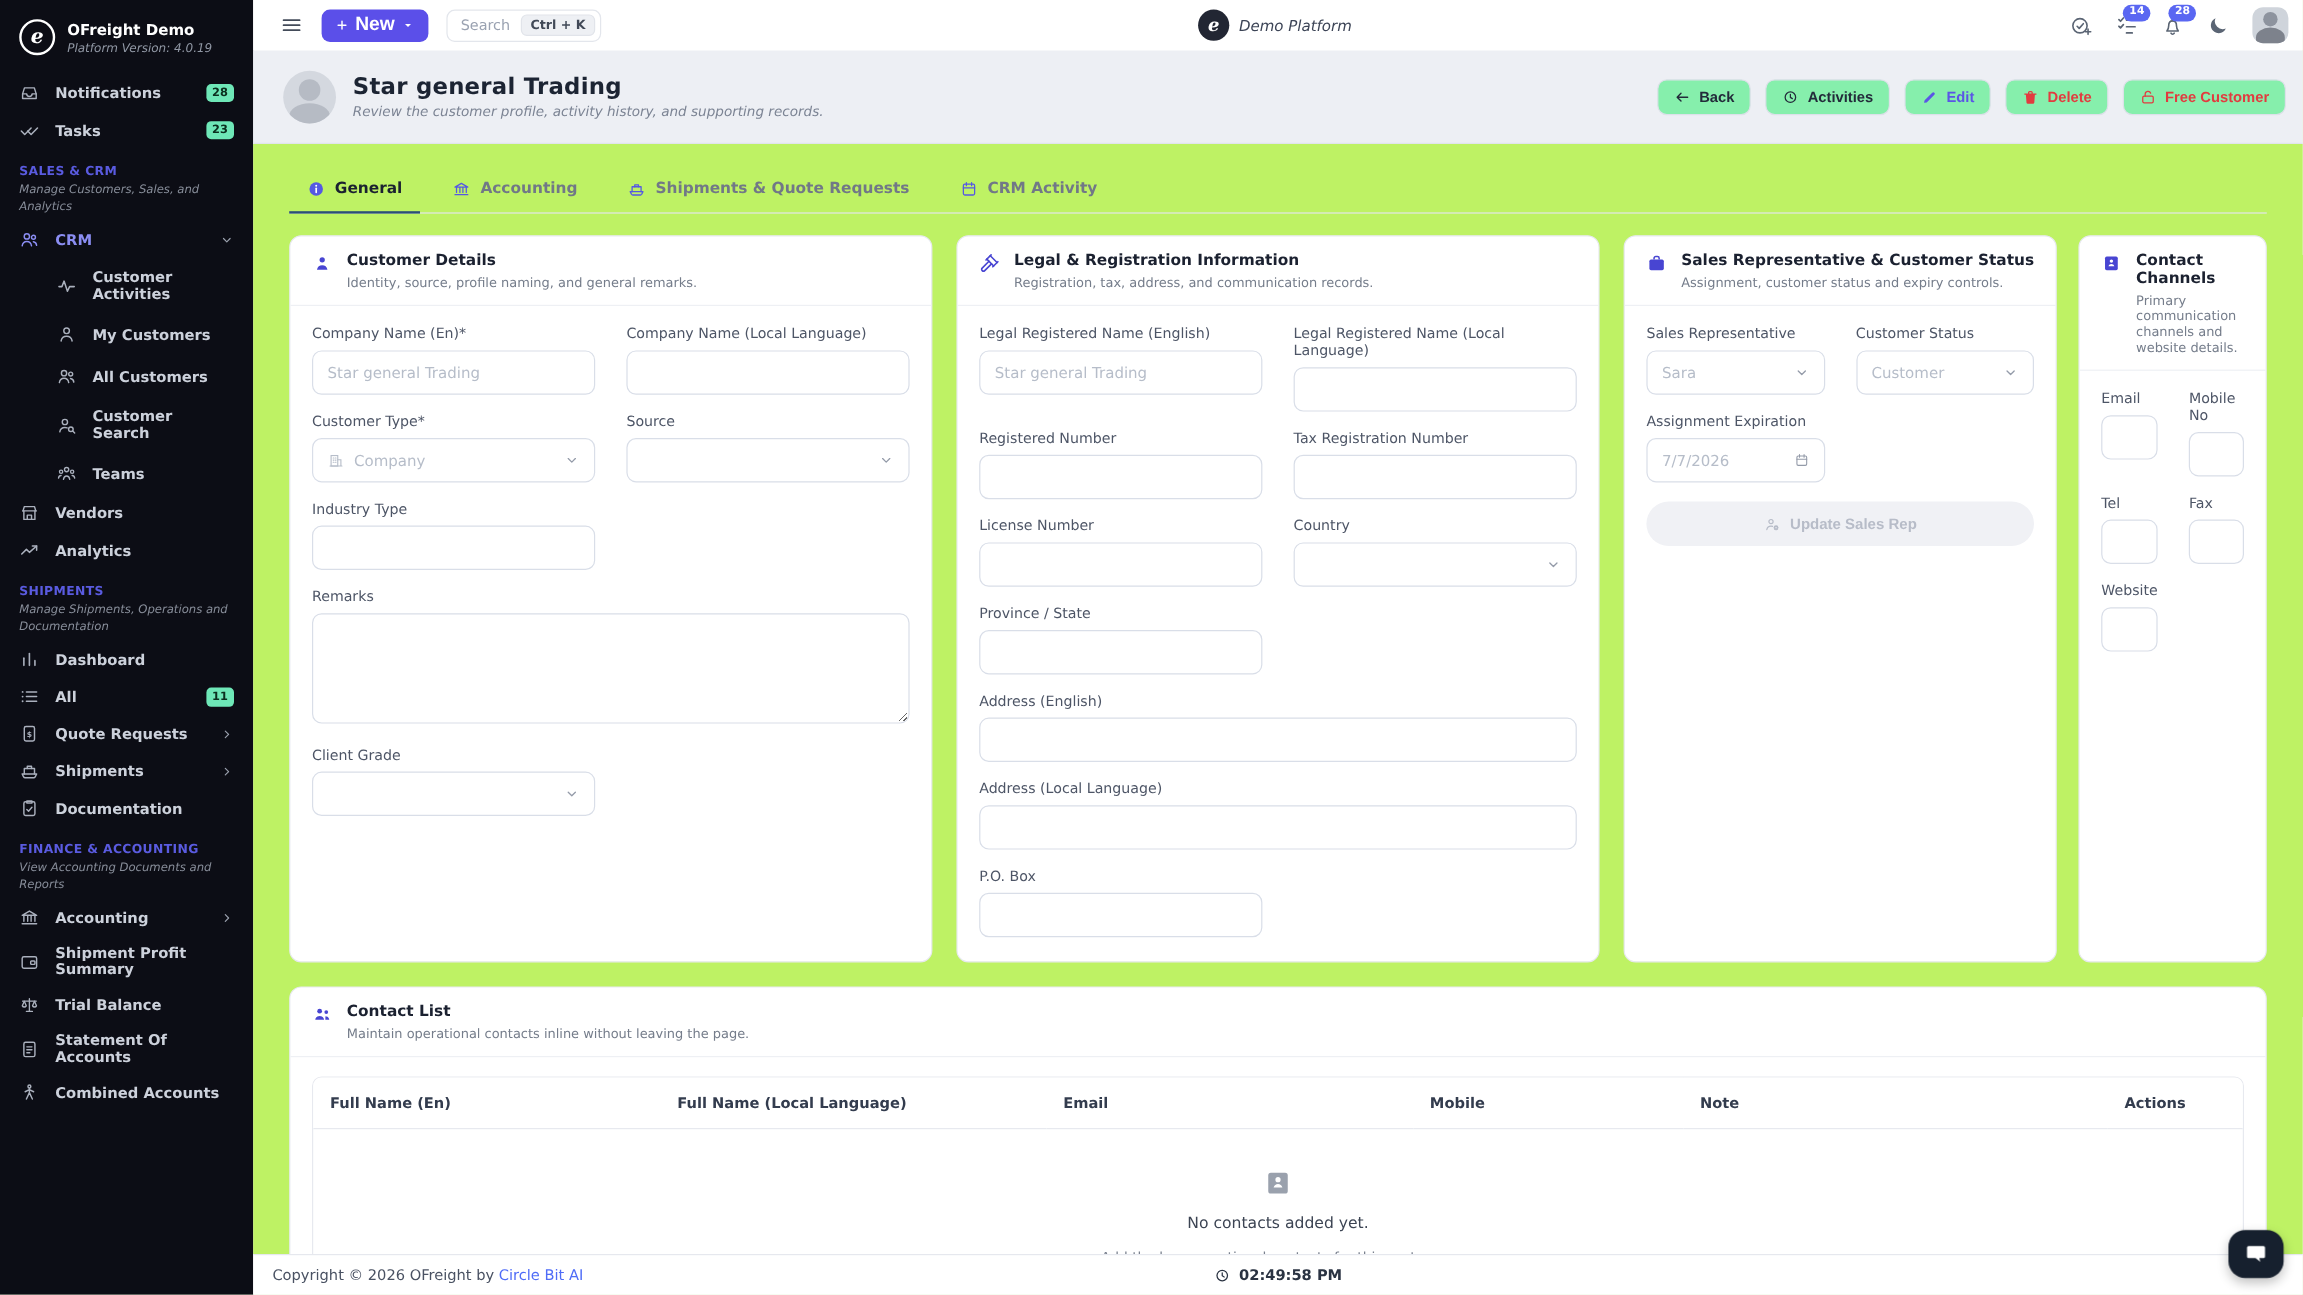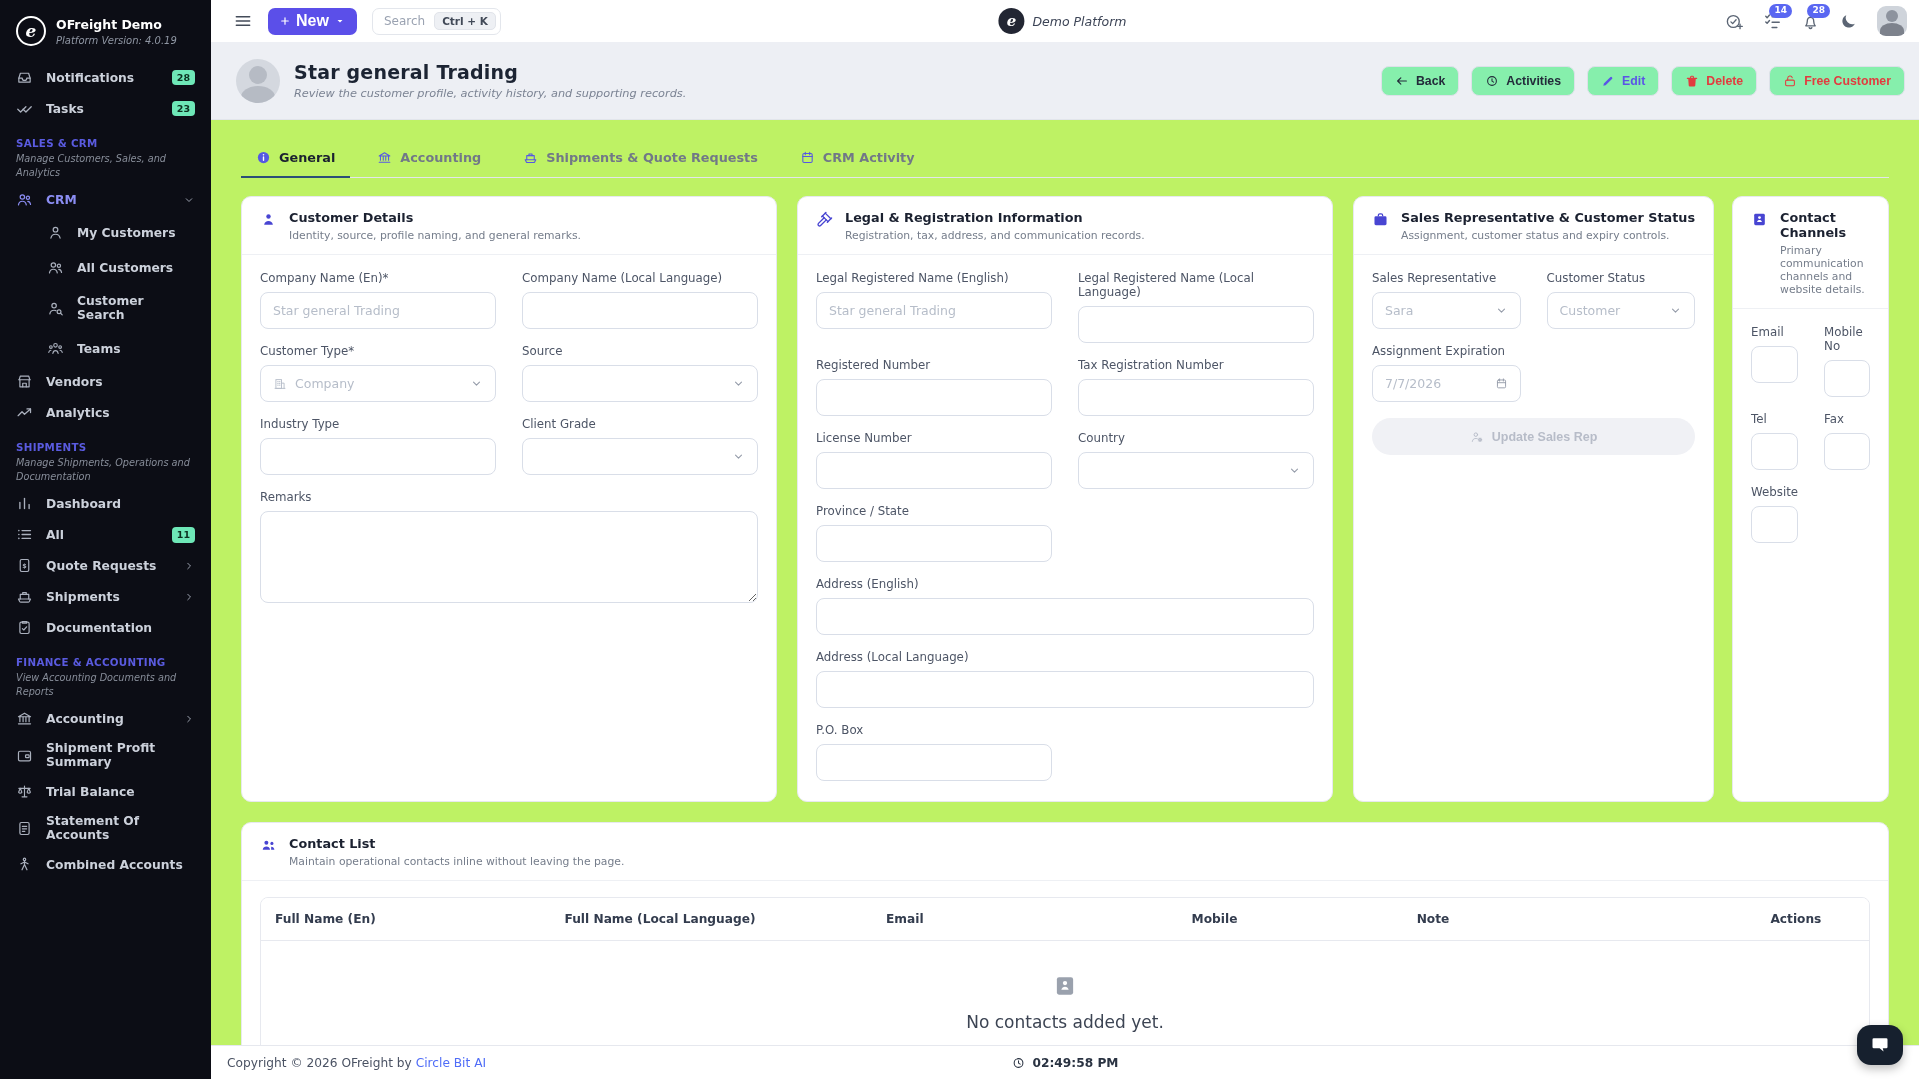--- a/index.html
+++ b/index.html
@@ -85,21 +85,21 @@
   textarea.input { height:92px; resize:vertical; padding:9px 12px; }
   .btn-update { margin-top:16px; width:100%; height:37px; border:none; border-radius:19px; background:#f0f1f5; color:#b7bcc8; font-size:12.5px; font-weight:700; display:flex; align-items:center; justify-content:center; gap:8px; cursor:not-allowed; }
   .btn-update svg { width:14px; height:14px; }
 
   .contact-card { margin-top:20px; }
   .table-wrap { border:1px solid #e7e9ef; border-radius:8px; overflow:hidden; }
   table { width:100%; border-collapse:collapse; }
   th { text-align:left; padding:14px 14px; color:#333c4e; font-weight:700; font-size:12.2px; border-bottom:1px solid #e7e9ef; background:#fff; }
   .empty { padding:32px 0 40px; text-align:center; }
   .empty-ico { display:inline-block; color:#9aa1ad; } .empty-ico svg { width:26px; height:26px; }
-  .empty-title { font-size:17px; color:#3c4453; margin-top:9px; }
+  .empty-title { font-size:13px; color:#3c4453; margin-top:9px; }
   .empty-sub { font-size:11.5px; color:#79808e; margin-top:14px; }
 
   
   .footer { height:34px; flex:0 0 34px; background:#fff; border-top:1px solid #e6e8ee; display:flex; align-items:center; padding:0 16px; font-size:12.2px; color:#4a5263; position:relative; }
   .footer a { color:#4f6cf7; text-decoration:none; cursor:pointer; }
   .footer-time { position:absolute; left:50%; transform:translateX(-50%); display:flex; align-items:center; gap:7px; color:#2a3342; font-weight:600; font-size:12.2px; }
   .footer-time svg { width:14px; height:14px; color:#2a3342; }
 
   .chat-fab { position:fixed; right:16px; bottom:14px; width:46px; height:40px; background:#16202e; border-radius:14px; display:flex; align-items:center; justify-content:center; cursor:pointer; box-shadow:0 4px 10px rgba(0,0,0,.25); }
   .chat-fab svg { width:20px; height:20px; color:#fff; }
@@ -345,20 +345,28 @@
           <svg width="17" height="17">
             <use href="#i-users"></use>
           </svg>
         </span>
       <span>CRM</span>
       <span class="ni-chev">
           <svg width="12" height="12">
             <use href="#i-chev-d"></use>
           </svg>
         </span>
+    </div>
+    <div class="nav-item sub">
+      <span class="ni-ico">
+          <svg width="16" height="16">
+            <use href="#i-activity"></use>
+          </svg>
+        </span>
+      <span>Customer Activities</span>
     </div>
     <div class="nav-item sub">
       <span class="ni-ico">
           <svg width="16" height="16">
             <use href="#i-user"></use>
           </svg>
         </span>
       <span>My Customers</span>
     </div>
     <div class="nav-item sub">
@@ -678,34 +686,34 @@
                       <svg width="13" height="13">
                         <use href="#i-chev-d"></use>
                       </svg>
                     </span>
                 </div>
               </div>
               <div class="field">
                 <label>Industry Type</label>
                 <input class="input" style="">
               </div>
+              <div class="field full">
+                <label>Remarks</label>
+                <textarea class="input" style=""></textarea>
+              </div>
               <div class="field">
                 <label>Client Grade</label>
                 <div class="input select">
                   <span class="sel-left"></span>
                   <span class="sel-chev">
                       <svg width="13" height="13">
                         <use href="#i-chev-d"></use>
                       </svg>
                     </span>
                 </div>
-              </div>
-              <div class="field full">
-                <label>Remarks</label>
-                <textarea class="input" style=""></textarea>
               </div>
             </div>
           </div>
         </div>
 
         <div class="card">
           <div class="card-h">
             <span class="ch-ico">
                 <svg width="17" height="17">
                   <use href="#i-gavel"></use>

